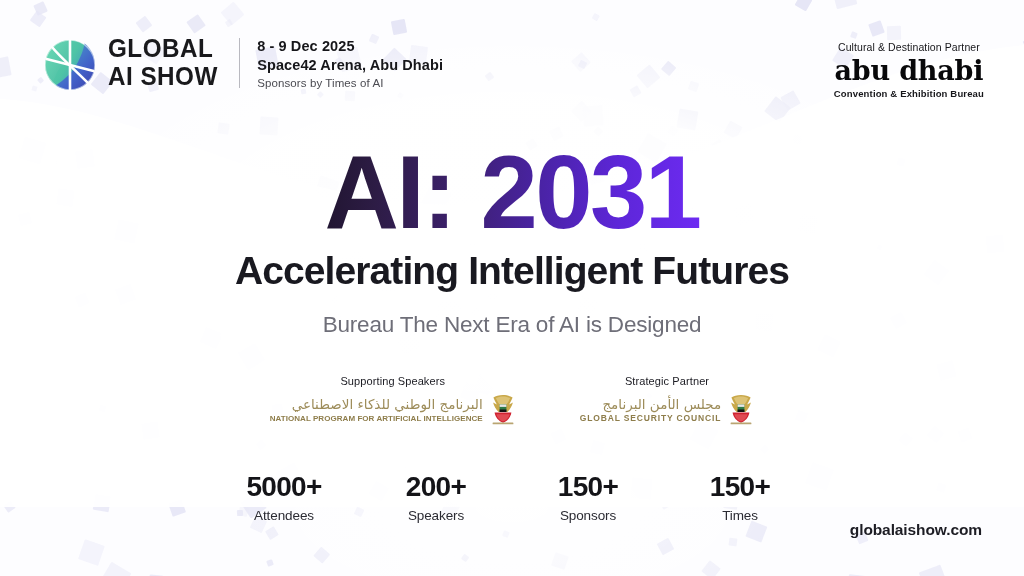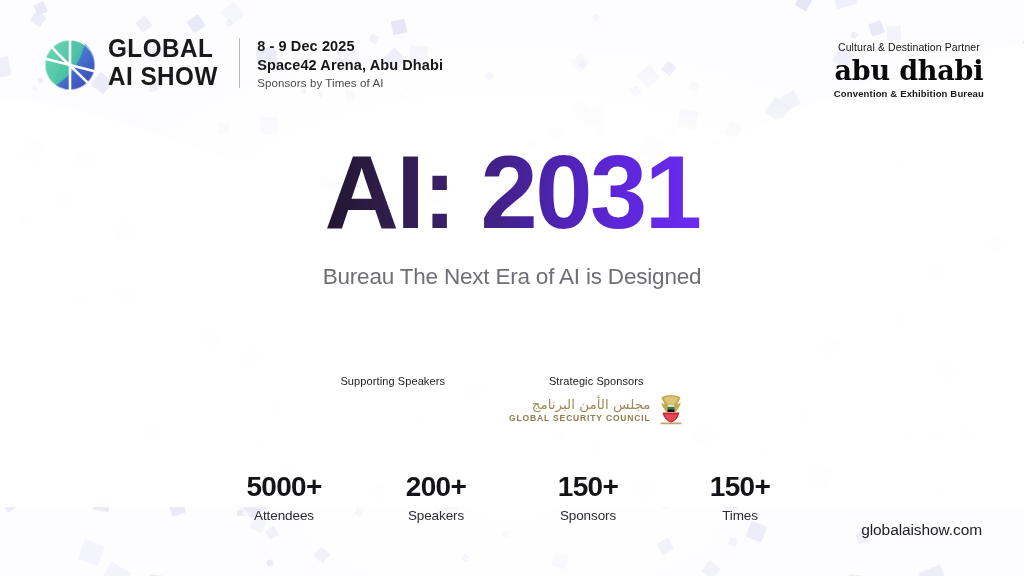--- a/index.html
+++ b/index.html
@@ -198,20 +198,21 @@
   .stat-label {
     font-size:13.5px; color:#2b2b33;
     letter-spacing:-.1px; line-height:19px; margin-top:3px;
   }
 
   
   #site-url {
     position:absolute; right:42px; bottom:37px;
     font-size:15.5px; color:#1d1d24;
     letter-spacing:-.1px;
+    font-weight:bold;
   }
 </style>
 </head>
 <body>
 
 <div id="stage">
 
   <div id="bg-pattern">
       <div class="bg-diamond" style="width: 12.4px; height: 12.4px; left: 958.9px; top: 429.1px; background: rgb(230, 230, 246); opacity: 0.91; transform: rotate(-20.5deg);"></div>
       <div class="bg-diamond" style="width: 13.6px; height: 13.6px; left: 206.1px; top: 332.7px; background: rgb(230, 230, 246); opacity: 0.97; transform: rotate(23.5deg);"></div>
@@ -467,31 +468,48 @@
 
       <div id="ad-partner">
         <div id="ad-partner-kicker">Cultural &amp; Destination Partner</div>
         <div id="ad-partner-name">abu dhabi</div>
         <div id="ad-partner-sub">Convention &amp; Exhibition Bureau</div>
       </div>
     </div>
 
     <div id="hero">
       <div id="hero-title">AI: 2031</div>
+      <div id="hero-subtitle">Accelerating Intelligent Futures</div>
       <div id="hero-tagline">Bureau The Next Era of AI is Designed</div>
     </div>
 
     <div id="partners-row">
 
       <div class="partner-block">
         <div class="partner-kicker">Supporting Speakers</div>
+        <div class="partner-logo">
+          <div class="partner-text">
+            <div class="partner-arabic">البرنامج الوطني للذكاء الاصطناعي</div>
+            <div class="partner-latin">NATIONAL PROGRAM FOR ARTIFICIAL INTELLIGENCE</div>
+          </div>
+          <svg class="uae-emblem" viewBox="0 0 26 31">
+            <path d="M13,1 C9,1 5.5,2.2 3.4,3.6 C4.6,6.4 5.6,8.6 6.8,10.4 L3.1,8.6 C4.1,12.4 6,15.6 8.6,18 L13,18 L17.4,18 C20,15.6 21.9,12.4 22.9,8.6 L19.2,10.4 C20.4,8.6 21.4,6.4 22.6,3.6 C20.5,2.2 17,1 13,1 Z" fill="#c9a84a"></path>
+            <path d="M13,2.4 C10.2,2.4 7.6,3.1 5.8,4 C6.9,6.3 7.9,8.3 9.1,9.9 L13,9.9 L16.9,9.9 C18.1,8.3 19.1,6.3 20.2,4 C18.4,3.1 15.8,2.4 13,2.4 Z" fill="#ddc376"></path>
+            <rect x="9.6" y="10.4" width="6.8" height="7.6" fill="#2e7a46"></rect>
+            <rect x="9.6" y="10.4" width="6.8" height="2.5" fill="#e6e6e6"></rect>
+            <rect x="9.6" y="15.5" width="6.8" height="2.5" fill="#111111"></rect>
+            <path d="M4.6,18.6 L21.4,18.6 C20.6,23.6 17.3,27.2 13,28.8 C8.7,27.2 5.4,23.6 4.6,18.6 Z" fill="#cf2230"></path>
+            <path d="M6.4,20.2 L19.6,20.2 C18.9,23.7 16.4,26.3 13,27.6 C9.6,26.3 7.1,23.7 6.4,20.2 Z" fill="#e04a52"></path>
+            <rect x="2.6" y="28.4" width="20.8" height="1.9" rx="0.6" fill="#b9a572"></rect>
+          </svg>
+        </div>
       </div>
 
       <div class="partner-block">
-        <div class="partner-kicker">Strategic Sponsors</div>
+        <div class="partner-kicker">Strategic Partner</div>
         <div class="partner-logo">
           <div class="partner-text">
             <div class="partner-arabic">مجلس الأمن البرنامج</div>
             <div class="partner-latin wide">GLOBAL SECURITY COUNCIL</div>
           </div>
           <svg class="uae-emblem" viewBox="0 0 26 31">
             <path d="M13,1 C9,1 5.5,2.2 3.4,3.6 C4.6,6.4 5.6,8.6 6.8,10.4 L3.1,8.6 C4.1,12.4 6,15.6 8.6,18 L13,18 L17.4,18 C20,15.6 21.9,12.4 22.9,8.6 L19.2,10.4 C20.4,8.6 21.4,6.4 22.6,3.6 C20.5,2.2 17,1 13,1 Z" fill="#c9a84a"></path>
             <path d="M13,2.4 C10.2,2.4 7.6,3.1 5.8,4 C6.9,6.3 7.9,8.3 9.1,9.9 L13,9.9 L16.9,9.9 C18.1,8.3 19.1,6.3 20.2,4 C18.4,3.1 15.8,2.4 13,2.4 Z" fill="#ddc376"></path>
             <rect x="9.6" y="10.4" width="6.8" height="7.6" fill="#2e7a46"></rect>
             <rect x="9.6" y="10.4" width="6.8" height="2.5" fill="#e6e6e6"></rect>

